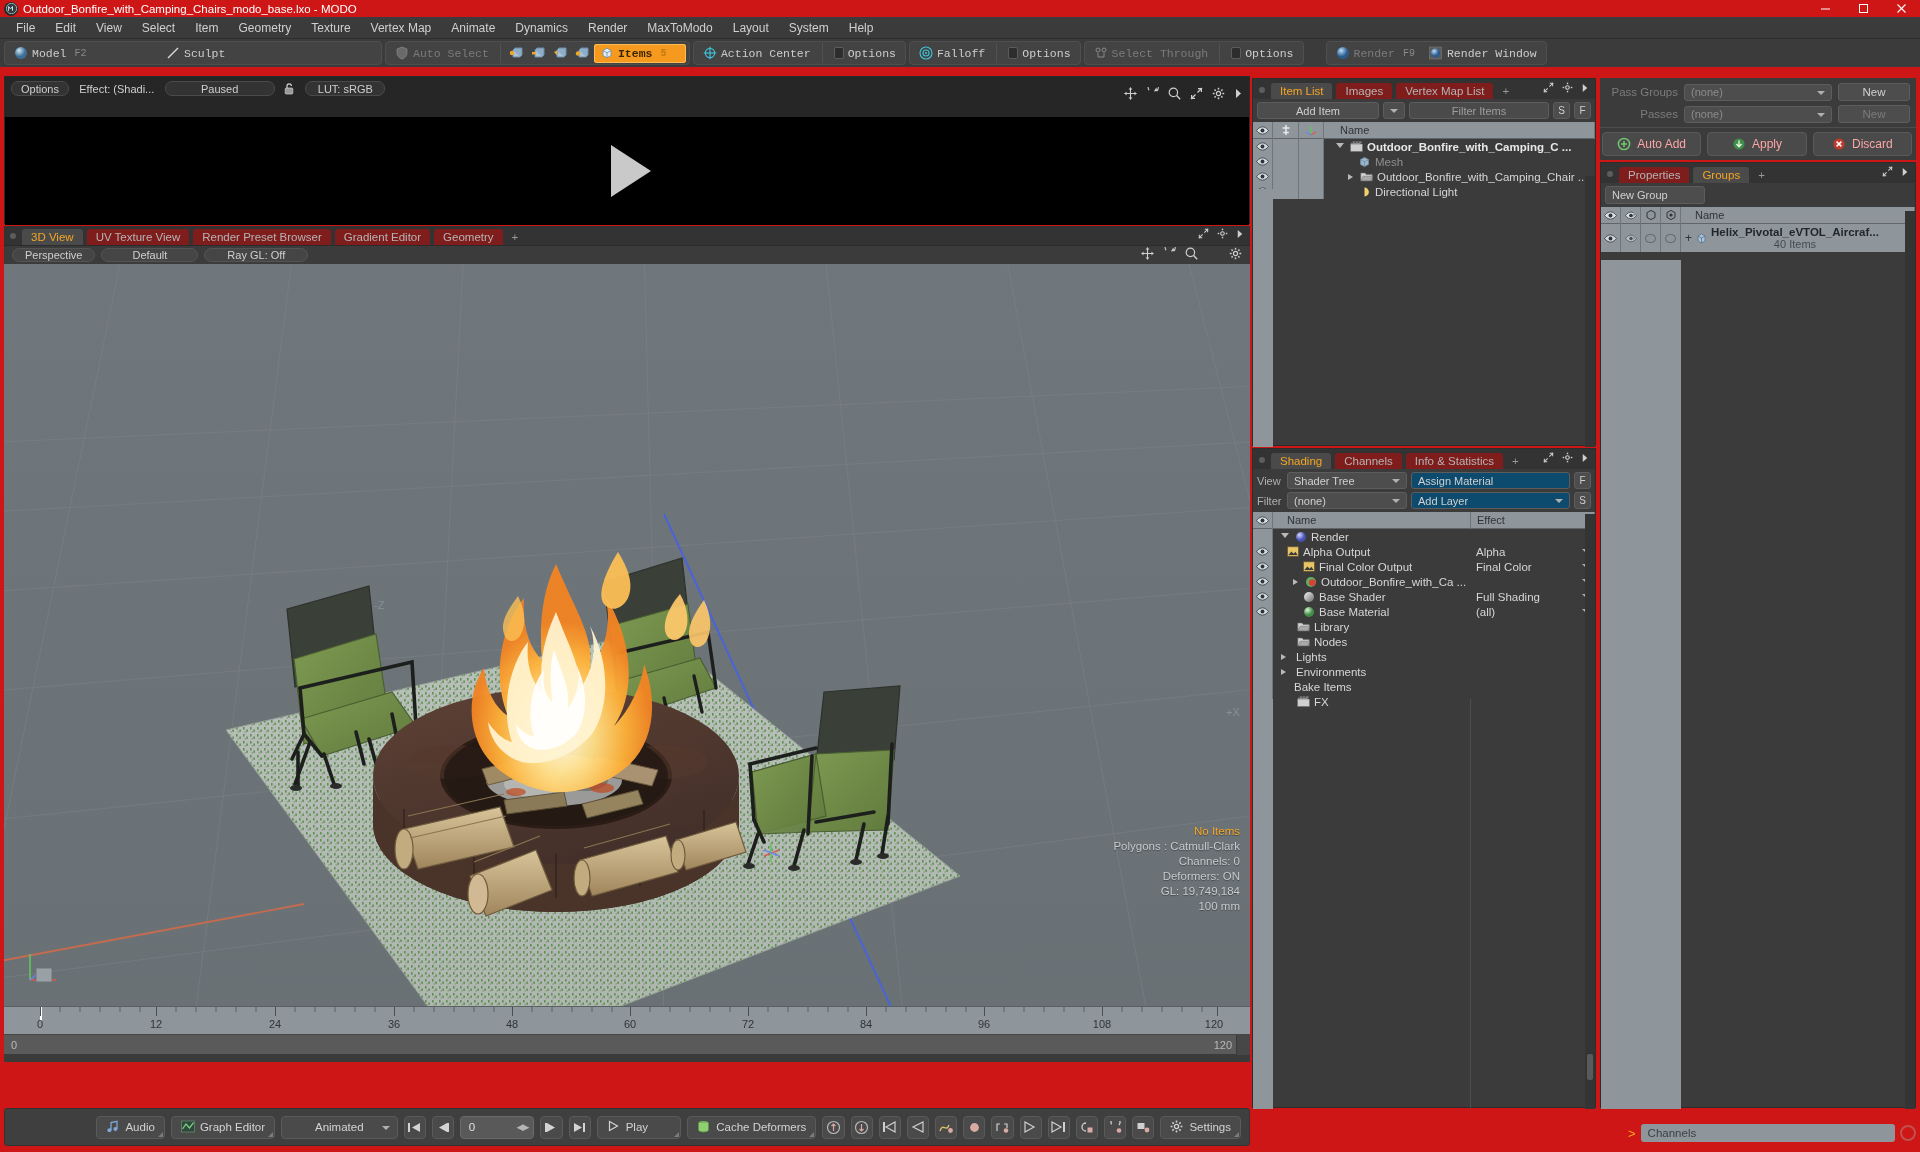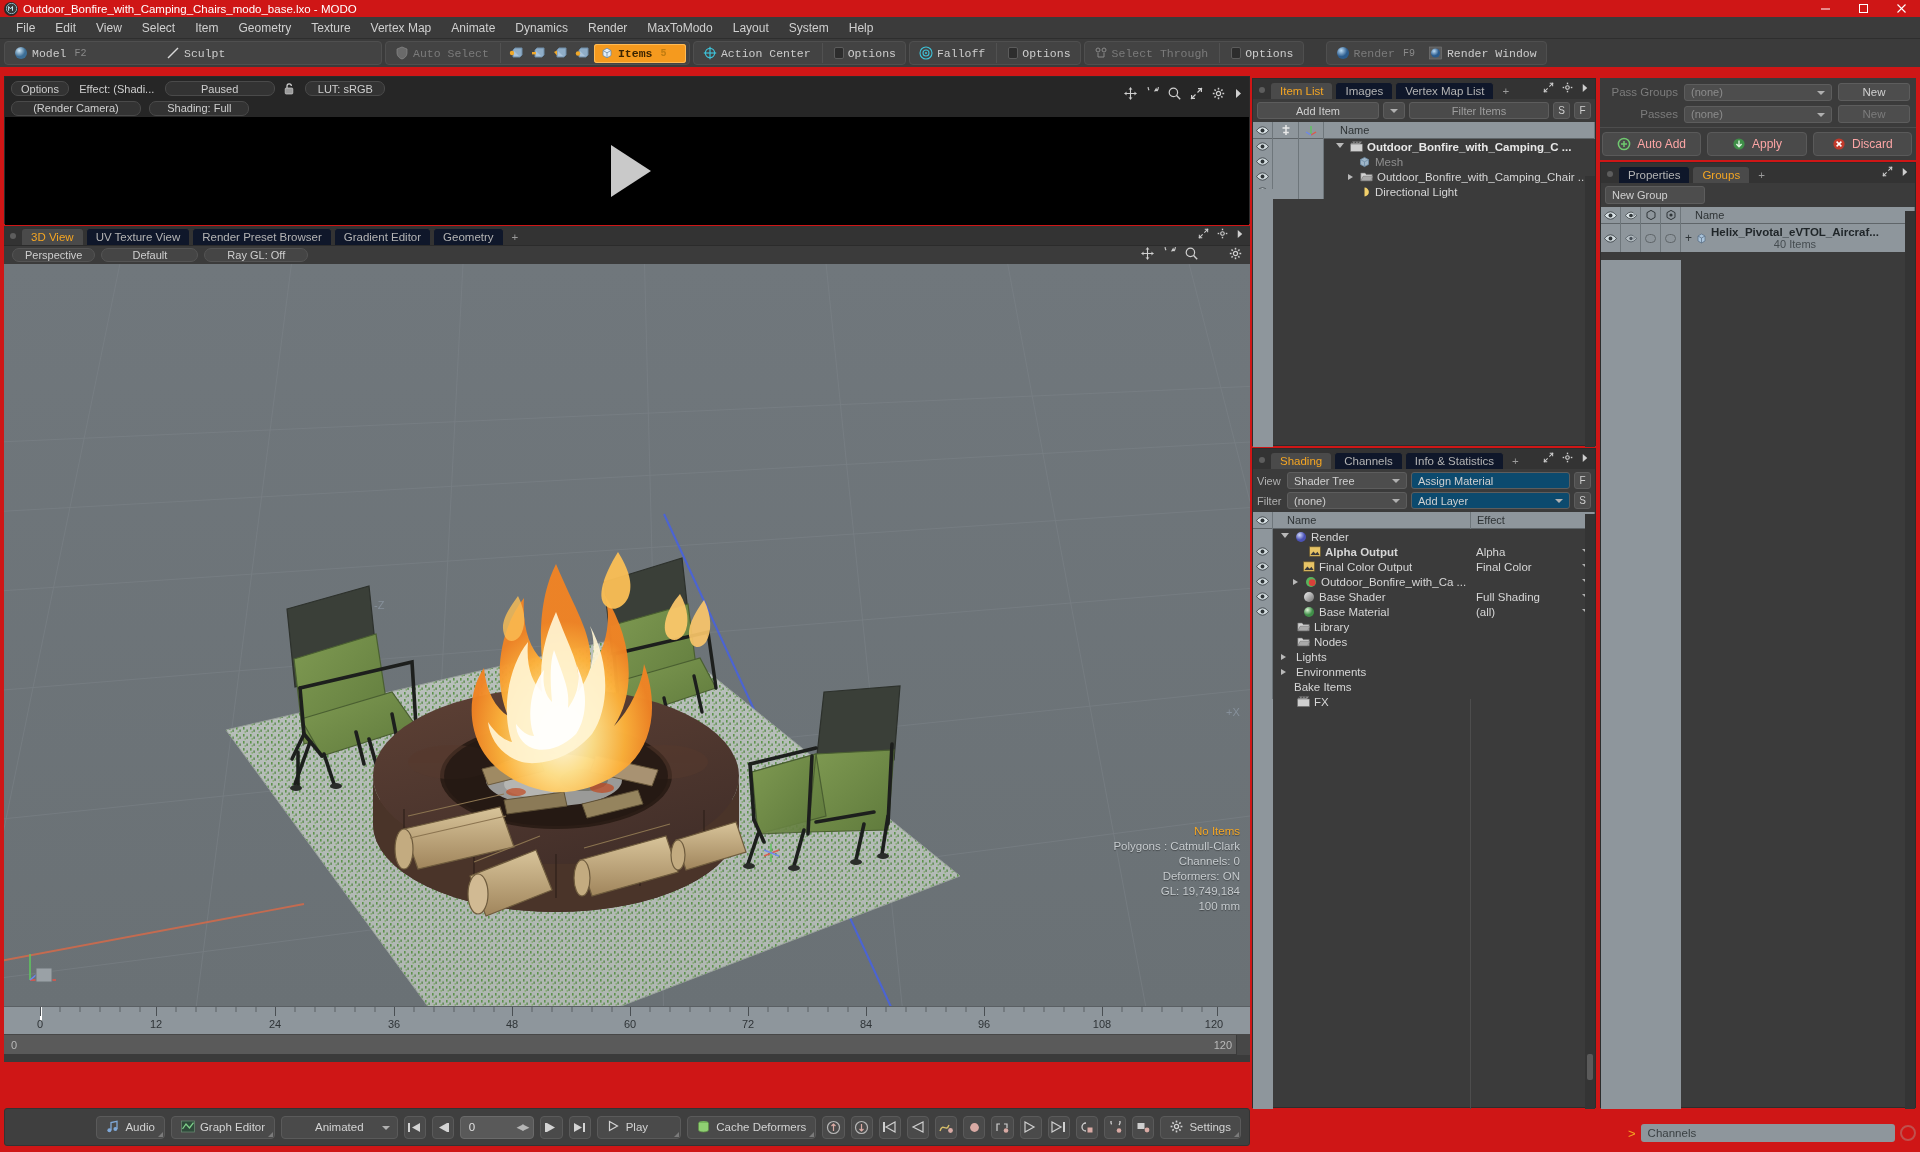--- a/index.html
+++ b/index.html
@@ -91,21 +91,21 @@
   .viewpane{
     position:absolute;left:4px;top:226px;width:1246px;height:836px;
     background:#3b3b3b;
   }
   .tabsrow{
     height:20px;background:#333;display:flex;align-items:flex-end;padding-left:4px;gap:0px;
     border-bottom:1px solid #2b2b2b;position:relative;
   }
   .dot-handle{width:6px;height:6px;border-radius:50%;background:#5d5d5d;margin:0 5px 6px 2px;}
   .tab{
-    padding:2px 9px;font-size:11.5px;color:#b4b4b4;background:#0f172a;
+    padding:2px 9px;font-size:11.5px;color:#b4b4b4;background:#7f1d1d;
     border-radius:4px 4px 0 0;margin-right:2px;border:1px solid #333;border-bottom:none;
   }
   .tab.sel{color:#f5a623;background:#4a4a4a;}
   .tab.plus{background:transparent;border:none;color:#9a9a9a;padding:2px 6px;}
   .tab-right{position:absolute;right:6px;bottom:3px;display:flex;gap:8px;align-items:center;}
 
   .viewtoolrow{
     height:18px;background:#3b3b3b;display:flex;align-items:center;gap:6px;padding:0 8px;
     position:relative;
   }
@@ -471,24 +471,20 @@
         <span class="rbtn">Options</span>
         <span class="rbtn" style="border:none;background:transparent;padding:0 2px;">Effect: (Shadi...</span>
         <span class="rbtn" style="width:110px;">Paused</span>
         <span class="lockico">
           <svg width="12" height="13" viewBox="0 0 12 13">
               <path d="M3 6V4.2A2.2 2.2 0 017.4 4" fill="none" stroke="#cfcfcf" stroke-width="1.2"></path>
               <rect x="1.2" y="6" width="7.6" height="6" rx="1" fill="#9a9a9a" stroke="#cfcfcf" stroke-width="0.7"></rect>
             </svg>
         </span>
         <span class="rbtn" style="width:80px;">LUT: sRGB</span>
-      </div>
-      <div class="rrow2">
-        <span class="rbtn" style="width:130px;">(Render Camera)</span>
-        <span class="rbtn" style="width:100px;">Shading: Full</span>
       </div>
       <div class="vp-icons">
         <span>
             <svg width="13" height="13" viewBox="0 0 13 13">
               <path d="M6.5 0.5v12M0.5 6.5h12" stroke="#cfcfcf" stroke-width="1.1" fill="none"></path>
               <path d="M6.5 0.5l-2 2h4zM6.5 12.5l-2-2h4zM0.5 6.5l2-2v4zM12.5 6.5l-2-2v4z" fill="#cfcfcf"></path>
             </svg>
           </span>
         <span>
             <svg width="13" height="13" viewBox="0 0 13 13">
@@ -1307,21 +1303,21 @@
         <div class="effectcell" style="flex:1;"></div>
       </div>
 
       <div class="trow">
         <div class="c gutter" style="width:20px;">
           <svg class="eye" viewBox="0 0 13 9">
               <path d="M0.6 4.5S3 0.8 6.5 0.8 12.4 4.5 12.4 4.5 10 8.2 6.5 8.2 0.6 4.5 0.6 4.5z" fill="#cfd8dc" stroke="#2f3538" stroke-width="0.8"></path>
               <circle cx="6.5" cy="4.5" r="1.9" fill="#2f3538"></circle>
             </svg>
         </div>
-        <div class="rowname" style="width:198px;padding-left:36px;font-weight:bold;">
+        <div class="rowname" style="width:198px;padding-left:14px;">
           <svg width="12" height="11" viewBox="0 0 12 11">
               <rect x="0.6" y="0.8" width="10.8" height="9.4" fill="#e7c466" stroke="#6b5a2d" stroke-width="0.7"></rect>
               <path d="M1.4 9l3-3.6 2.2 2.4 1.8-2 2.2 3.2z" fill="#3b3b3b"></path>
             </svg>
           <span>Alpha Output</span>
         </div>
         <div class="effectcell" style="flex:1;">
           <span>Alpha</span>
           <span class="caret"></span>
         </div>

